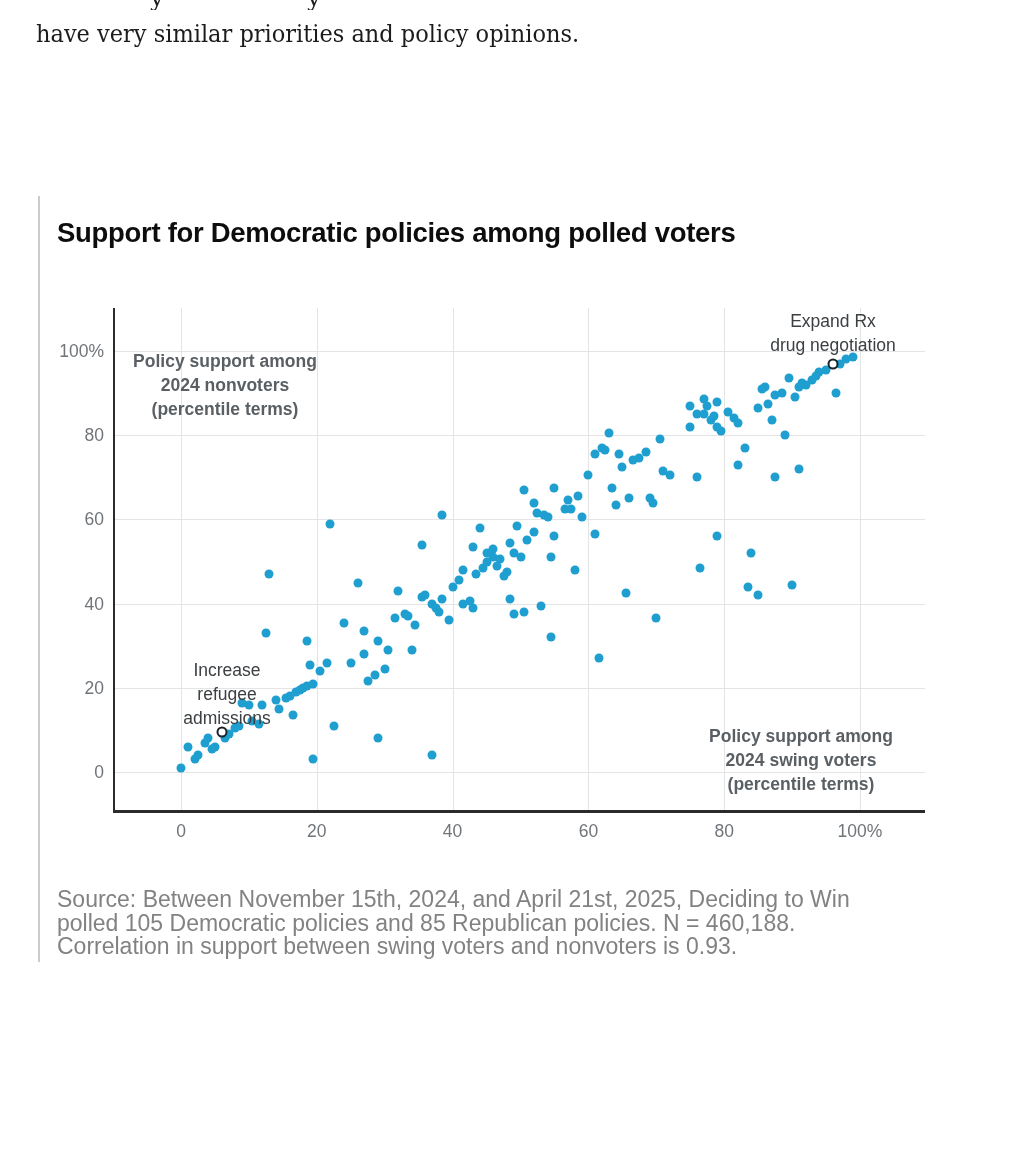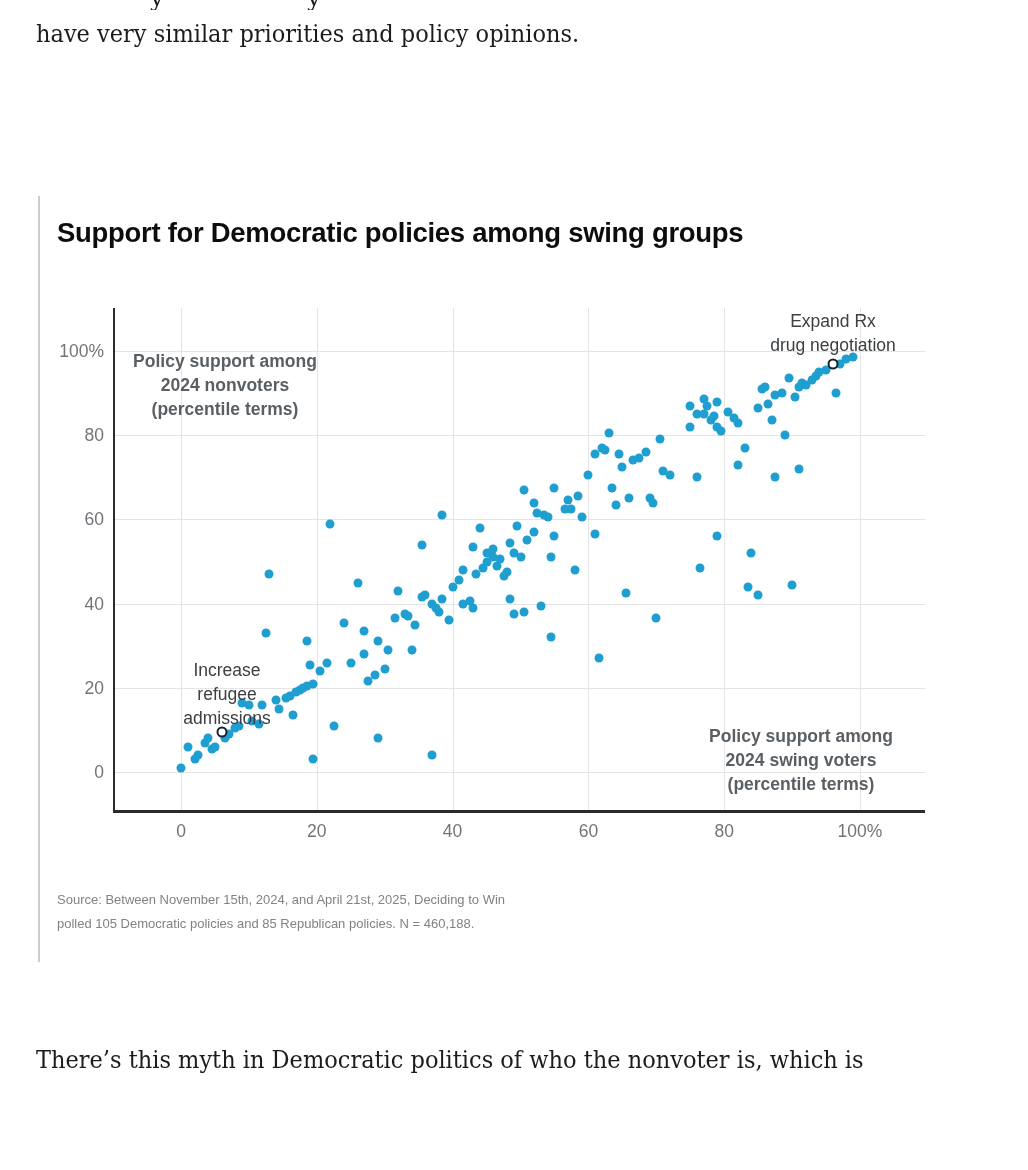--- a/index.html
+++ b/index.html
@@ -25,21 +25,21 @@
   .dot{position:absolute;width:9px;height:9px;border-radius:50%;transform:translate(-50%,-50%);}
   .hdot{position:absolute;width:7px;height:7px;border-radius:50%;border:2.3px solid #17242c;
         background:#ffffff;transform:translate(-50%,-50%);}
   .ytick{position:absolute;left:40px;width:64px;text-align:right;font-size:17.5px;color:#70757a;}
   .xtick{position:absolute;top:821px;font-size:17.5px;color:#70757a;transform:translateX(-50%);}
   .ann{position:absolute;transform:translateX(-50%);text-align:center;
        font-size:17.5px;line-height:24px;white-space:nowrap;}
   .ann.bold{font-weight:700;color:#5a5f64;}
   .ann.reg{font-weight:400;color:#3c4043;}
   
-  .source{position:absolute;left:57px;top:888px;font-size:13px;line-height:23.5px;color:#828282;}
+  .source{position:absolute;left:57px;top:888px;font-size:23px;line-height:23.5px;color:#828282;}
   .logo{position:absolute;left:760px;top:877px;width:230px;height:80px;}
   .lbar{position:absolute;}
   .logo-text{position:absolute;left:87px;top:20px;font-family:"Liberation Serif",serif;
              font-weight:700;font-size:13.5px;letter-spacing:1.3px;color:#2e3138;line-height:23px;}
 </style>
 </head>
 <body>
 
 <div id="page">
 
@@ -48,21 +48,21 @@
     <span style="left:307px">y</span>
   </div>
 
   <div class="para" style="top:12px">
     <div class="pline">have very similar priorities and policy opinions.</div>
   </div>
 
   <div class="fig-border"></div>
 
   <div class="fig-title">
-    <div>Support for Democratic policies among swing groups</div>
+    <div>Support for Democratic policies among polled voters</div>
   </div>
 
   <div class="plot" id="plot">
       <div class="gl-v" style="left: 68px;"></div>
       <div class="gl-v" style="left: 203.8px;"></div>
       <div class="gl-v" style="left: 339.6px;"></div>
       <div class="gl-v" style="left: 475.4px;"></div>
       <div class="gl-v" style="left: 611.2px;"></div>
       <div class="gl-v" style="left: 747px;"></div>
       <div class="gl-h" style="top: 464px;"></div>
@@ -282,20 +282,20 @@
       <div class="ann reg" style="left: 227px; top: 658px;">
         <div>Increase</div>
         <div>refugee</div>
         <div>admissions</div>
       </div>
     </div>
 
   <div class="source">
     <div>Source: Between November 15th, 2024, and April 21st, 2025, Deciding to Win</div>
     <div>polled 105 Democratic policies and 85 Republican policies. N = 460,188.</div>
+    <div>Correlation in support between swing voters and nonvoters is 0.93.</div>
   </div>
 
 
   <div class="para" style="top:1038px">
-    <div class="pline">There’s this myth in Democratic politics of who the nonvoter is, which is</div>
   </div>
 
 </div>
 
 </body></html>

